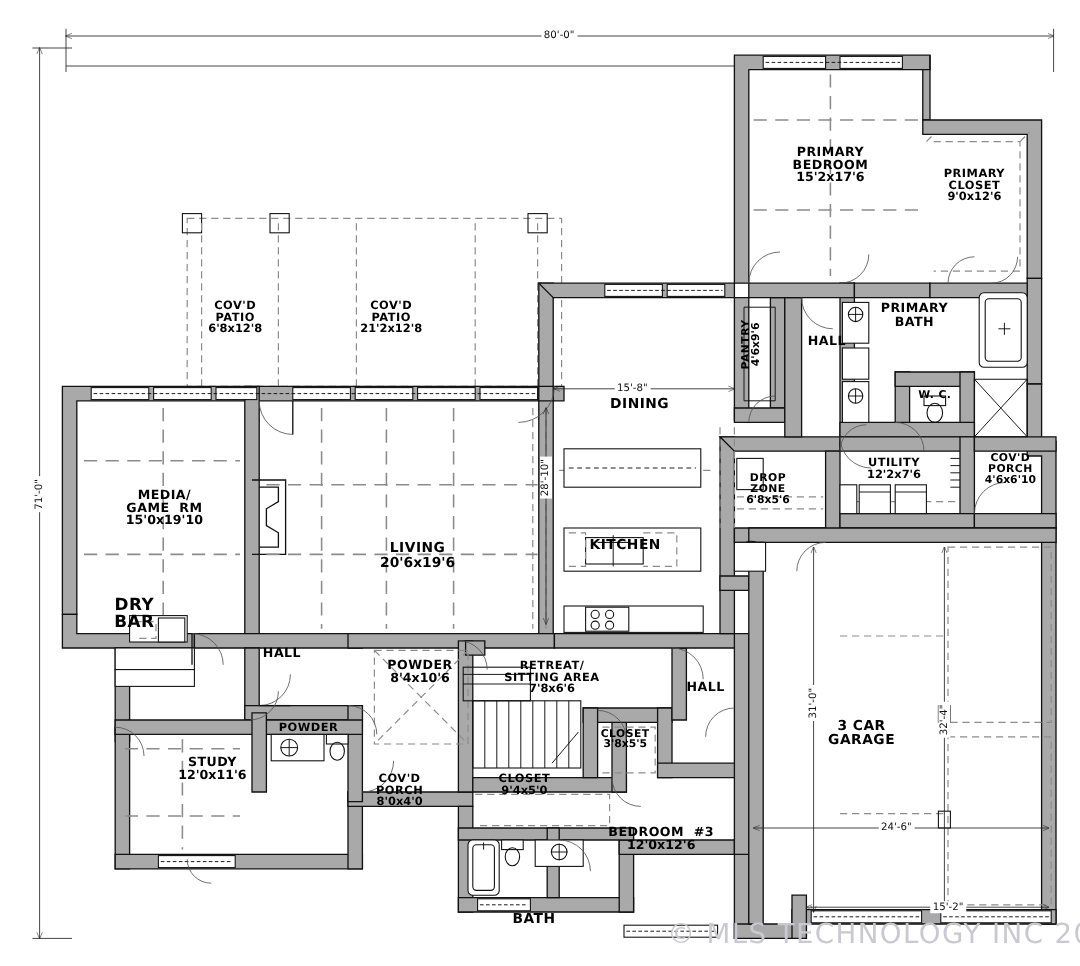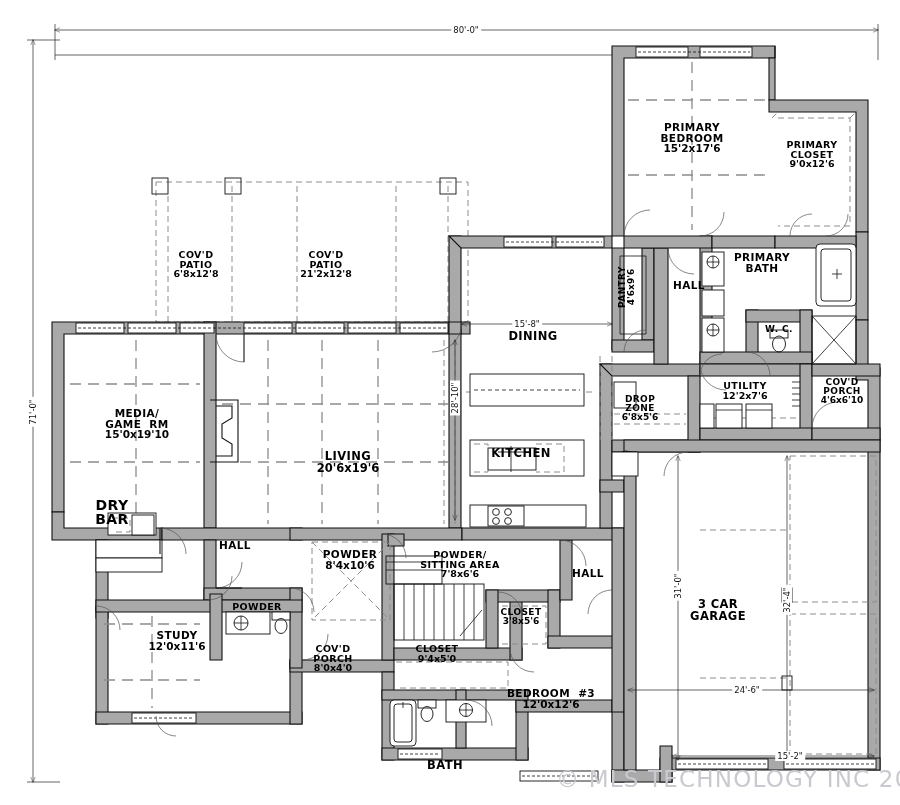--- a/index.html
+++ b/index.html
@@ -465,23 +465,23 @@
       <div class="lbl s9" style="left: 842px; top: 392px;"><span class="nm">COV'D
 PORCH</span><span class="dim">4'6x6'10</span></div>
       <div class="lbl s9" style="left: 624px; top: 409px; margin-left: 16px;"><span class="nm">DROP
 ZONE</span><span class="dim">6'8x5'6</span></div>
       <div class="lbl s10" style="left: 235px; top: 545px;"><span class="nm">HALL</span></div>
       <div class="lbl s10" style="left: 153px; top: 641px; margin-left: 24px;"><span class="nm">STUDY</span><span class="dim">12'0x11'6</span></div>
       <div class="lbl s95" style="left: 257px; top: 607px;"><span class="nm">POWDER</span></div>
       <div class="lbl s10" style="left: 350px; top: 560px;"><span class="nm">POWDER</span><span class="dim">8'4x10'6</span></div>
       <div class="lbl s95" style="left: 333px; top: 659px;"><span class="nm">COV'D
 PORCH</span><span class="dim">8'0x4'0</span></div>
-      <div class="lbl s95" style="left: 460px; top: 565px;"><span class="nm">POWDER/
+      <div class="lbl s95" style="left: 460px; top: 565px;"><span class="nm">RETREAT/
 SITTING AREA</span><span class="dim">7'8x6'6</span></div>
-      <div class="lbl s9" style="left: 521px; top: 617px;"><span class="nm">CLOSET</span><span class="dim">3'8x5'6</span></div>
+      <div class="lbl s9" style="left: 521px; top: 617px;"><span class="nm">CLOSET</span><span class="dim">3'8x5'5</span></div>
       <div class="lbl s95" style="left: 437px; top: 654px;"><span class="nm">CLOSET</span><span class="dim">9'4x5'0</span></div>
       <div class="lbl s10" style="left: 588px; top: 573px;"><span class="nm">HALL</span></div>
       <div class="lbl s11" style="left: 445px; top: 731px;"><span class="nm">BATH</span></div>
       <div class="lbl s10" style="left: 551px; top: 699px;"><span class="nm">BEDROOM  #3</span><span class="dim">12'0x12'6</span></div>
       <div class="lbl s11" style="left: 718px; top: 576px;"><span class="nm">3 CAR
 GARAGE</span></div>
     </div>
 
   <div class="wm">© MLS TECHNOLOGY INC 2025</div>
 

